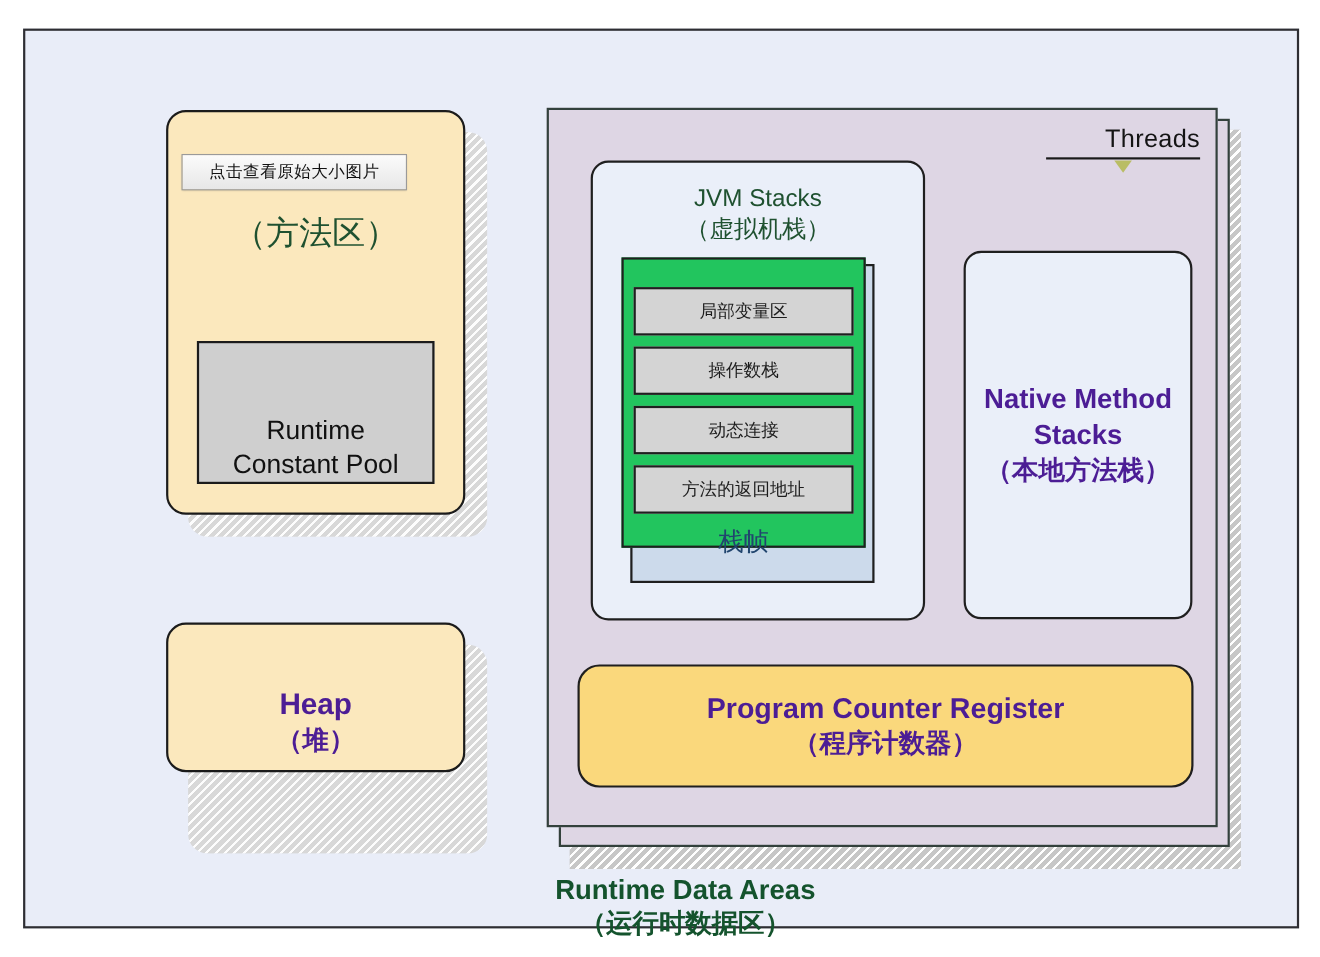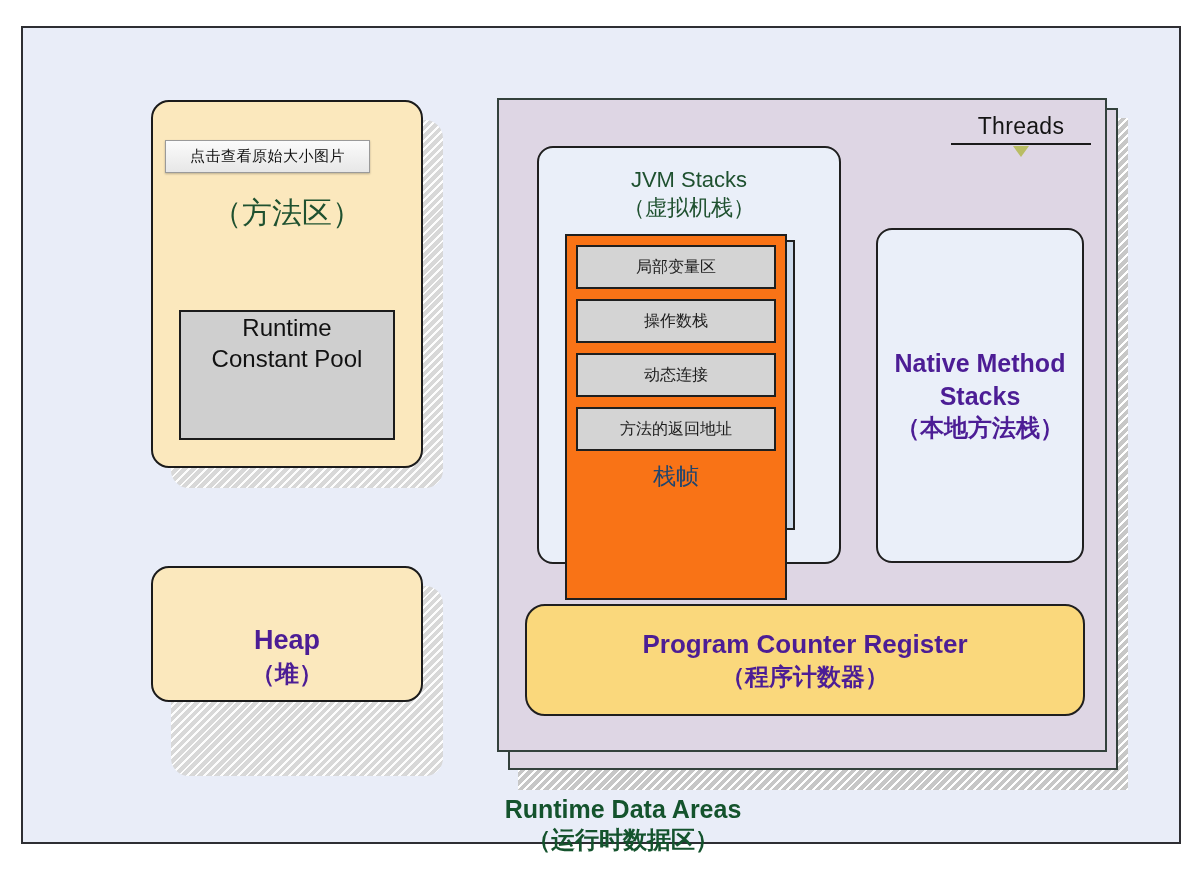--- a/index.html
+++ b/index.html
@@ -146,21 +146,21 @@
   #runtime-constant-pool {
     position: absolute;
     left: 26px;
     top: 208px;
     width: 216px;
     height: 130px;
     background: #cfcfcf;
     border: 2px solid #1b1b1b;
     box-sizing: border-box;
     display: flex;
-    align-items: flex-start;
+    align-items: flex-end;
     justify-content: center;
     color: #111111;
     font-size: 24px;
     text-align: center;
     line-height: 1.3;
     z-index: 5;
   }
 
   
   #threads-shadow {
@@ -198,20 +198,21 @@
     top: 14px;
     width: 140px;
     text-align: center;
     z-index: 6;
   }
   #threads-title {
     font-size: 23px;
     color: #141414;
     line-height: 1.1;
     letter-spacing: 0.3px;
+    text-align: right;
   }
   #threads-rule {
     margin-top: 4px;
     width: 140px;
     height: 0;
     border-top: 2px solid #1a1a1a;
     position: relative;
   }
   #threads-marker {
     position: absolute;
@@ -255,26 +256,26 @@
     background: #ccdaeb;
     border: 2px solid #1f1f1f;
     box-sizing: border-box;
     z-index: 1;
   }
   #stack-frame {
     position: absolute;
     left: 26px;
     top: 86px;
     width: 222px;
-    height: 366px;
-    background: #f97316;
+    height: 264px;
+    background: #22c55e;
     border: 2px solid #1f1f1f;
     box-sizing: border-box;
     z-index: 2;
-    padding: 9px 9px 0 9px;
+    padding: 25px 9px 0 9px;
   }
   .frame-item {
     height: 44px;
     margin-bottom: 10px;
     background: #d4d4d4;
     border: 2px solid #1f1f1f;
     box-sizing: border-box;
     display: flex;
     align-items: center;
     justify-content: center;

